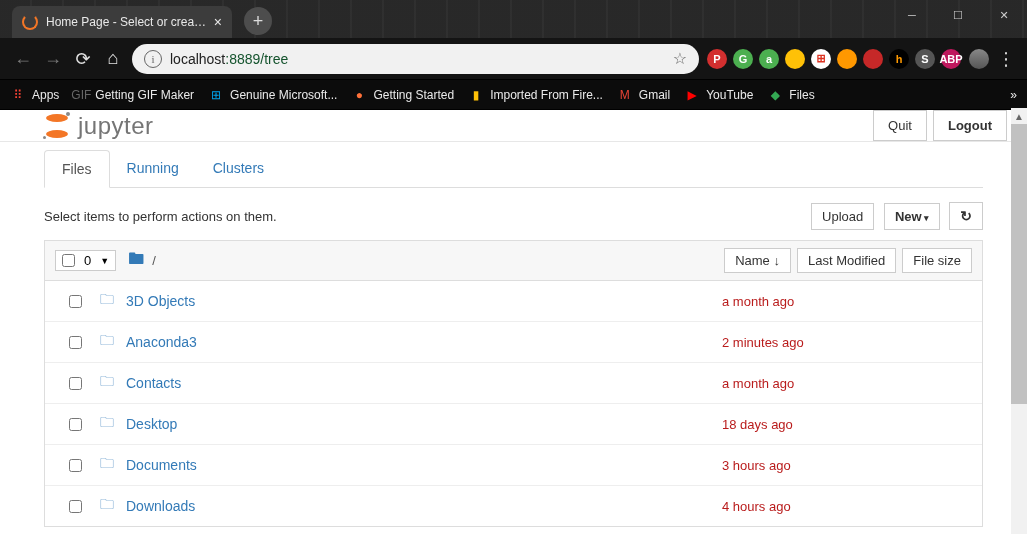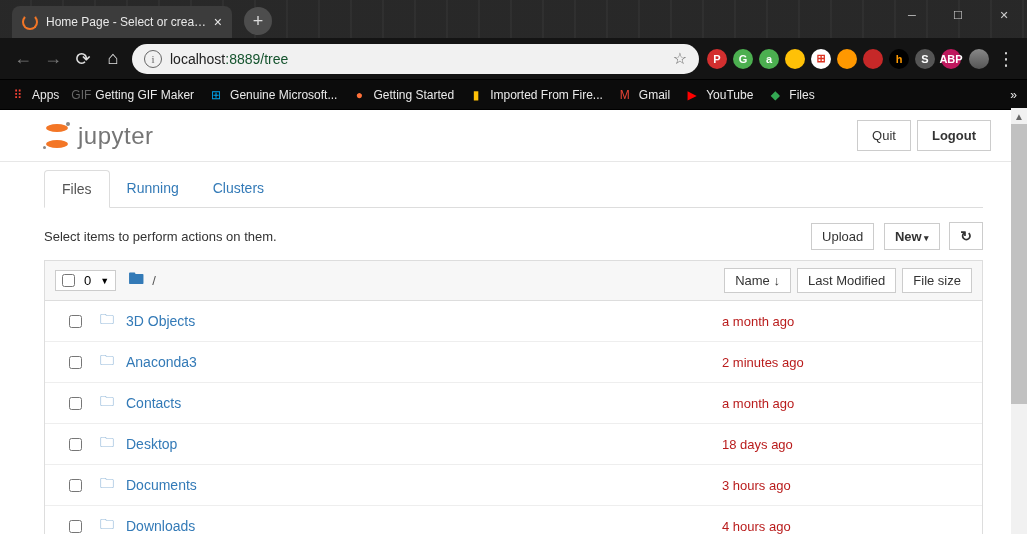--- a/index.html
+++ b/index.html
@@ -30,21 +30,21 @@
     .ext-icon { width: 20px; height: 20px; border-radius: 50%; display: flex; align-items: center; justify-content: center; font-size: 11px; font-weight: bold; }
     .dots { color: #e0e0e0; font-size: 18px; letter-spacing: 0; }
 
     .bookmarks-bar { height: 30px; background: #0c0c0c; display: flex; align-items: center; padding: 0 10px; gap: 14px; font-size: 12px; color: #eaeaea; border-bottom: 1px solid #000; }
     .bm-item { display: flex; align-items: center; gap: 6px; cursor: pointer; white-space: nowrap; }
     .bm-ico { width: 16px; height: 16px; display: flex; align-items: center; justify-content: center; font-size: 12px; }
     .bm-more { margin-left: auto; color: #eaeaea; }
 
     
     .jupyter { background: #fff; }
-    .jp-header { height: 52px; border-bottom: 1px solid #e7e7e7; display: flex; align-items: center; padding: 0 36px 0 44px; }
+    .jp-header { height: 32px; border-bottom: 1px solid #e7e7e7; display: flex; padding: 0 20px 0 44px; }
     .jp-logo { display: flex; align-items: center; gap: 8px; }
     .jp-logo-icon { width: 26px; height: 26px; border-radius: 50%; position: relative; }
     .jp-logo-icon::before, .jp-logo-icon::after { content: ""; position: absolute; left: 2px; right: 2px; height: 8px; border-radius: 50%; background: #f37626; }
     .jp-logo-icon::before { top: 1px; }
     .jp-logo-icon::after { bottom: 1px; }
     .jp-logo-dot1 { position: absolute; width: 4px; height: 4px; border-radius: 50%; background: #888; top: -1px; right: 0; }
     .jp-logo-dot2 { position: absolute; width: 3px; height: 3px; border-radius: 50%; background: #888; bottom: 0; left: -1px; }
     .jp-logo-text { color: #757575; font-size: 24px; font-weight: 400; letter-spacing: 0.5px; }
     .jp-btn { background: #fff; border: 1px solid #ccc; padding: 7px 14px; font-size: 13px; color: #333; cursor: pointer; }
     .jp-btn + .jp-btn { margin-left: 6px; font-weight: bold; }

